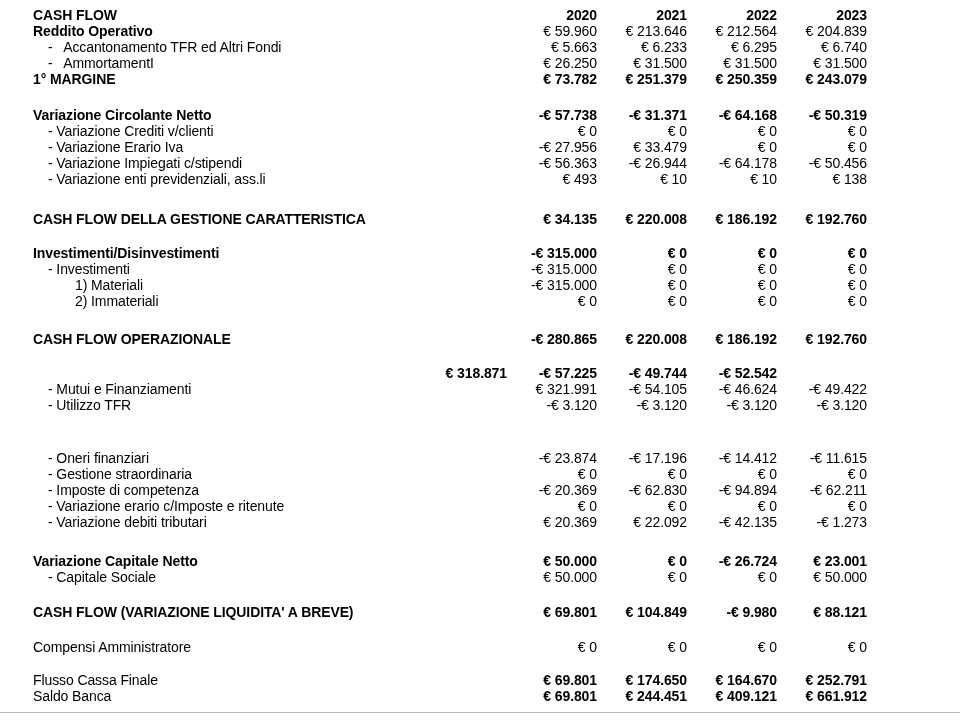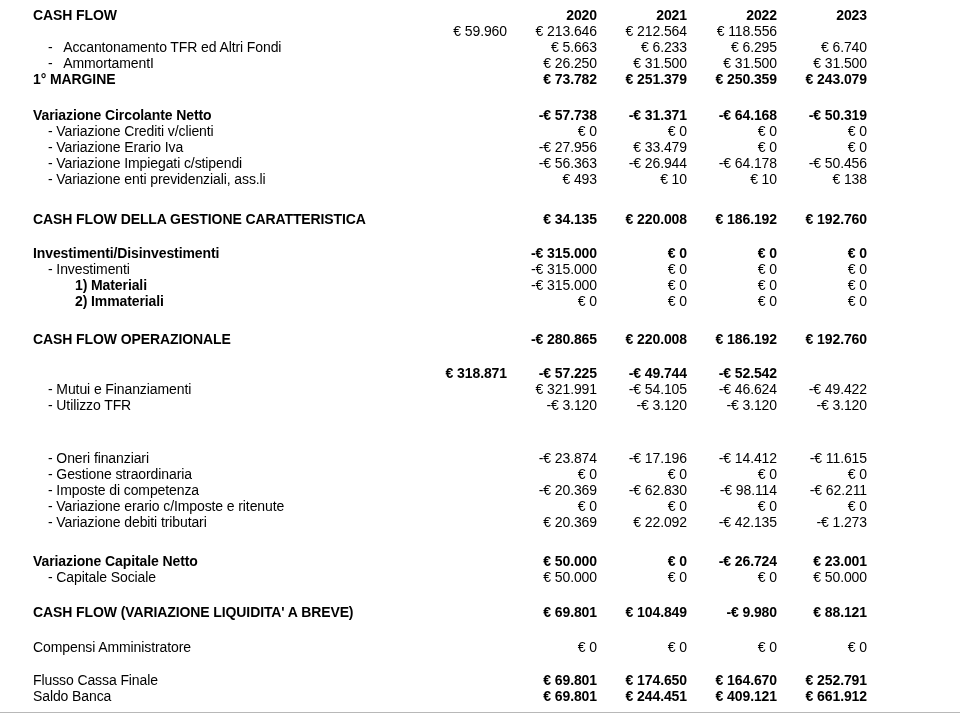--- a/index.html
+++ b/index.html
@@ -28,21 +28,21 @@
     height: 16px;
     line-height: 16px;
   }
   .cell { overflow: visible; }
   .cell.label { white-space: pre; text-align: left; }
   .cell.val   { white-space: pre; text-align: right; }
   .cell.year  { white-space: pre; text-align: right; }
   .bold { font-weight: bold; }
   .ind0 { padding-left: 0; }
   .ind1 { padding-left: 15px; }
-  .ind2 { padding-left: 42px; font-weight: bold; }
+  .ind2 { padding-left: 42px; }
   .spacer { width: 100%; }
   .bottom-line {
     position: absolute;
     left: 0;
     bottom: 7px;
     width: 960px;
     height: 0;
     border-top: 1px solid #b8b8b8;
   }
 </style>
@@ -54,24 +54,25 @@
   <div class="row">
     <div class="cell label bold ind0">CASH FLOW</div>
     <div class="cell year bold">2020</div>
     <div class="cell year bold">2021</div>
     <div class="cell year bold">2022</div>
     <div class="cell year bold">2023</div>
   </div>
 
   <div id="table-rows">
       <div class="row">
+        <div class="cell label ind0 bold">Reddito Operativo</div>
         <div class="cell val">€ 59.960</div>
         <div class="cell val">€ 213.646</div>
         <div class="cell val">€ 212.564</div>
-        <div class="cell val">€ 118.556</div>
+        <div class="cell val">€ 204.839</div>
       </div>
       <div class="row">
         <div class="cell label ind1">-   Accantonamento TFR ed Altri Fondi</div>
         <div class="cell val">€ 5.663</div>
         <div class="cell val">€ 6.233</div>
         <div class="cell val">€ 6.295</div>
         <div class="cell val">€ 6.740</div>
       </div>
       <div class="row">
         <div class="cell label ind1">-   AmmortamentI</div>
@@ -201,21 +202,21 @@
         <div class="cell label ind1">- Gestione straordinaria</div>
         <div class="cell val">€ 0</div>
         <div class="cell val">€ 0</div>
         <div class="cell val">€ 0</div>
         <div class="cell val">€ 0</div>
       </div>
       <div class="row">
         <div class="cell label ind1">- Imposte di competenza</div>
         <div class="cell val">-€ 20.369</div>
         <div class="cell val">-€ 62.830</div>
-        <div class="cell val">-€ 98.114</div>
+        <div class="cell val">-€ 94.894</div>
         <div class="cell val">-€ 62.211</div>
       </div>
       <div class="row">
         <div class="cell label ind1">- Variazione erario c/Imposte e ritenute</div>
         <div class="cell val">€ 0</div>
         <div class="cell val">€ 0</div>
         <div class="cell val">€ 0</div>
         <div class="cell val">€ 0</div>
       </div>
       <div class="row">

